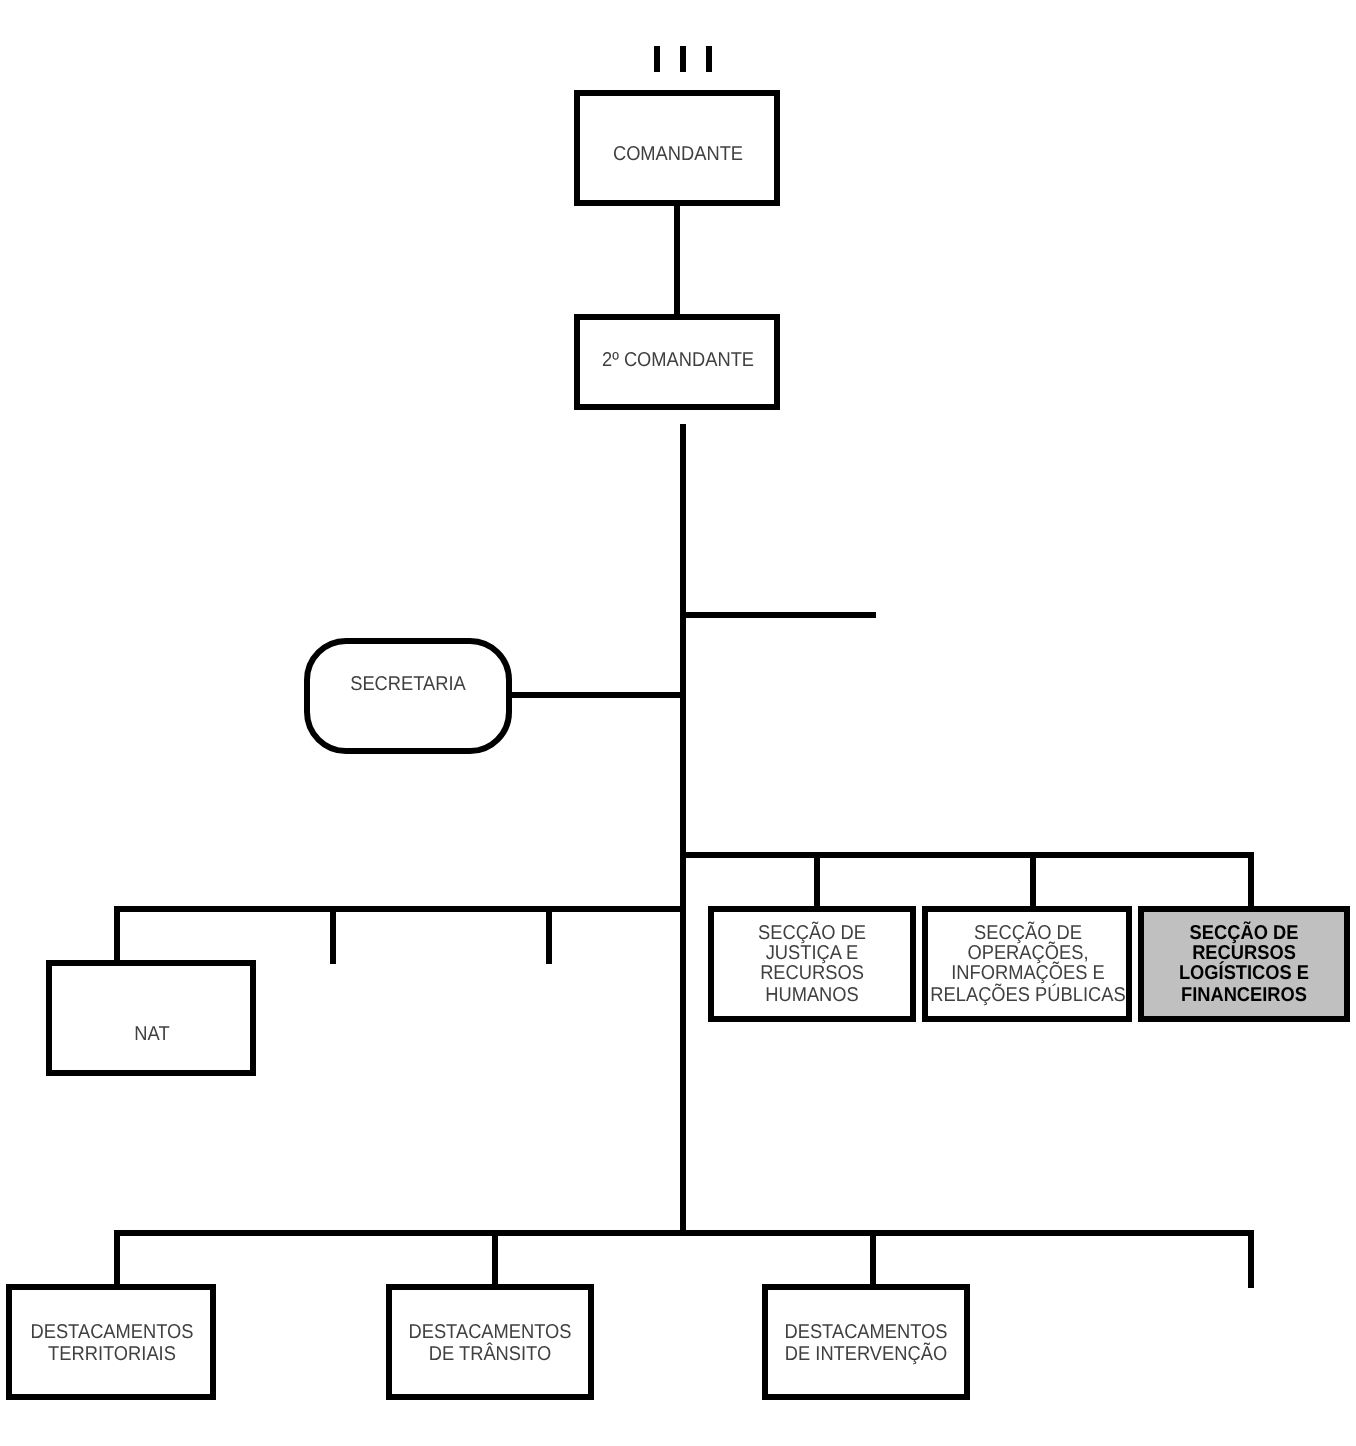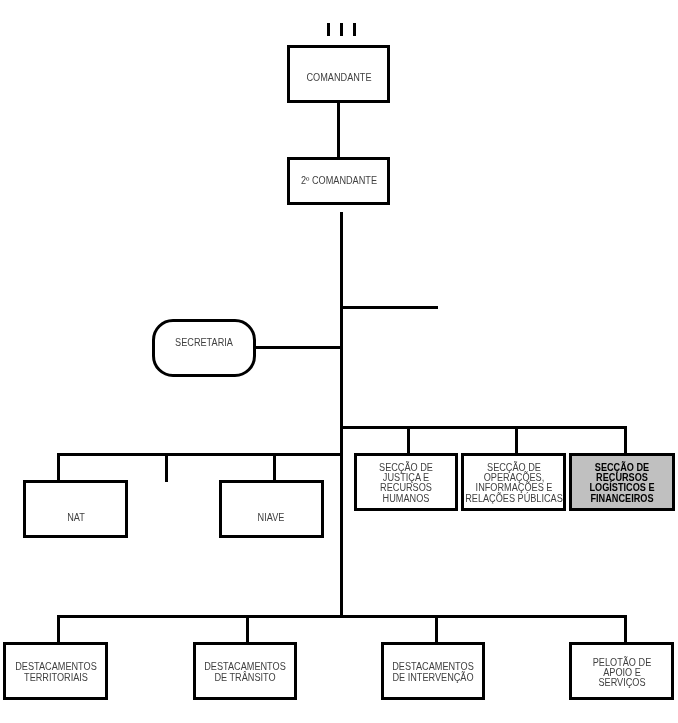--- a/index.html
+++ b/index.html
@@ -63,23 +63,20 @@
   </div>
   <div class="node" style="left:287px;top:157px;width:103px;height:48px;">
     <span class="lbl">2º COMANDANTE</span>
   </div>
   <div class="node" style="left:152px;top:319px;width:104px;height:58px;border-radius:21px;--dy:-5px;">
     <span class="lbl">SECRETARIA</span>
   </div>
   <div class="node" style="left:3px;top:480px;width:105px;height:58px;margin-left:20px;--dy:9px;">
     <span class="lbl">NAT</span>
   </div>
-  <div class="node" style="left:218.5px;top:480px;width:105px;height:58px;--dy:9px;">
-    <span class="lbl">NIAVE</span>
-  </div>
   <div class="node" style="left:354px;top:453px;width:104px;height:58px;--dy:1px;">
     <span class="lbl">SECÇÃO DE
 JUSTIÇA E
 RECURSOS
 HUMANOS</span>
   </div>
   <div class="node" style="left:461px;top:453px;width:105px;height:58px;--dy:1px;">
     <span class="lbl">SECÇÃO DE
 OPERAÇÕES,
 INFORMAÇÕES E
@@ -96,19 +93,14 @@
 TERRITORIAIS</span>
   </div>
   <div class="node" style="left:193px;top:642px;width:104px;height:58px;--dy:1px;--lh:11px;">
     <span class="lbl">DESTACAMENTOS
 DE TRÂNSITO</span>
   </div>
   <div class="node" style="left:381px;top:642px;width:104px;height:58px;--dy:1px;--lh:11px;">
     <span class="lbl">DESTACAMENTOS
 DE INTERVENÇÃO</span>
   </div>
-  <div class="node" style="left:569px;top:642px;width:105px;height:58px;--dy:2px;">
-    <span class="lbl">PELOTÃO DE
-APOIO E
-SERVIÇOS</span>
-  </div>
 
 </div>
 
 </body></html>

